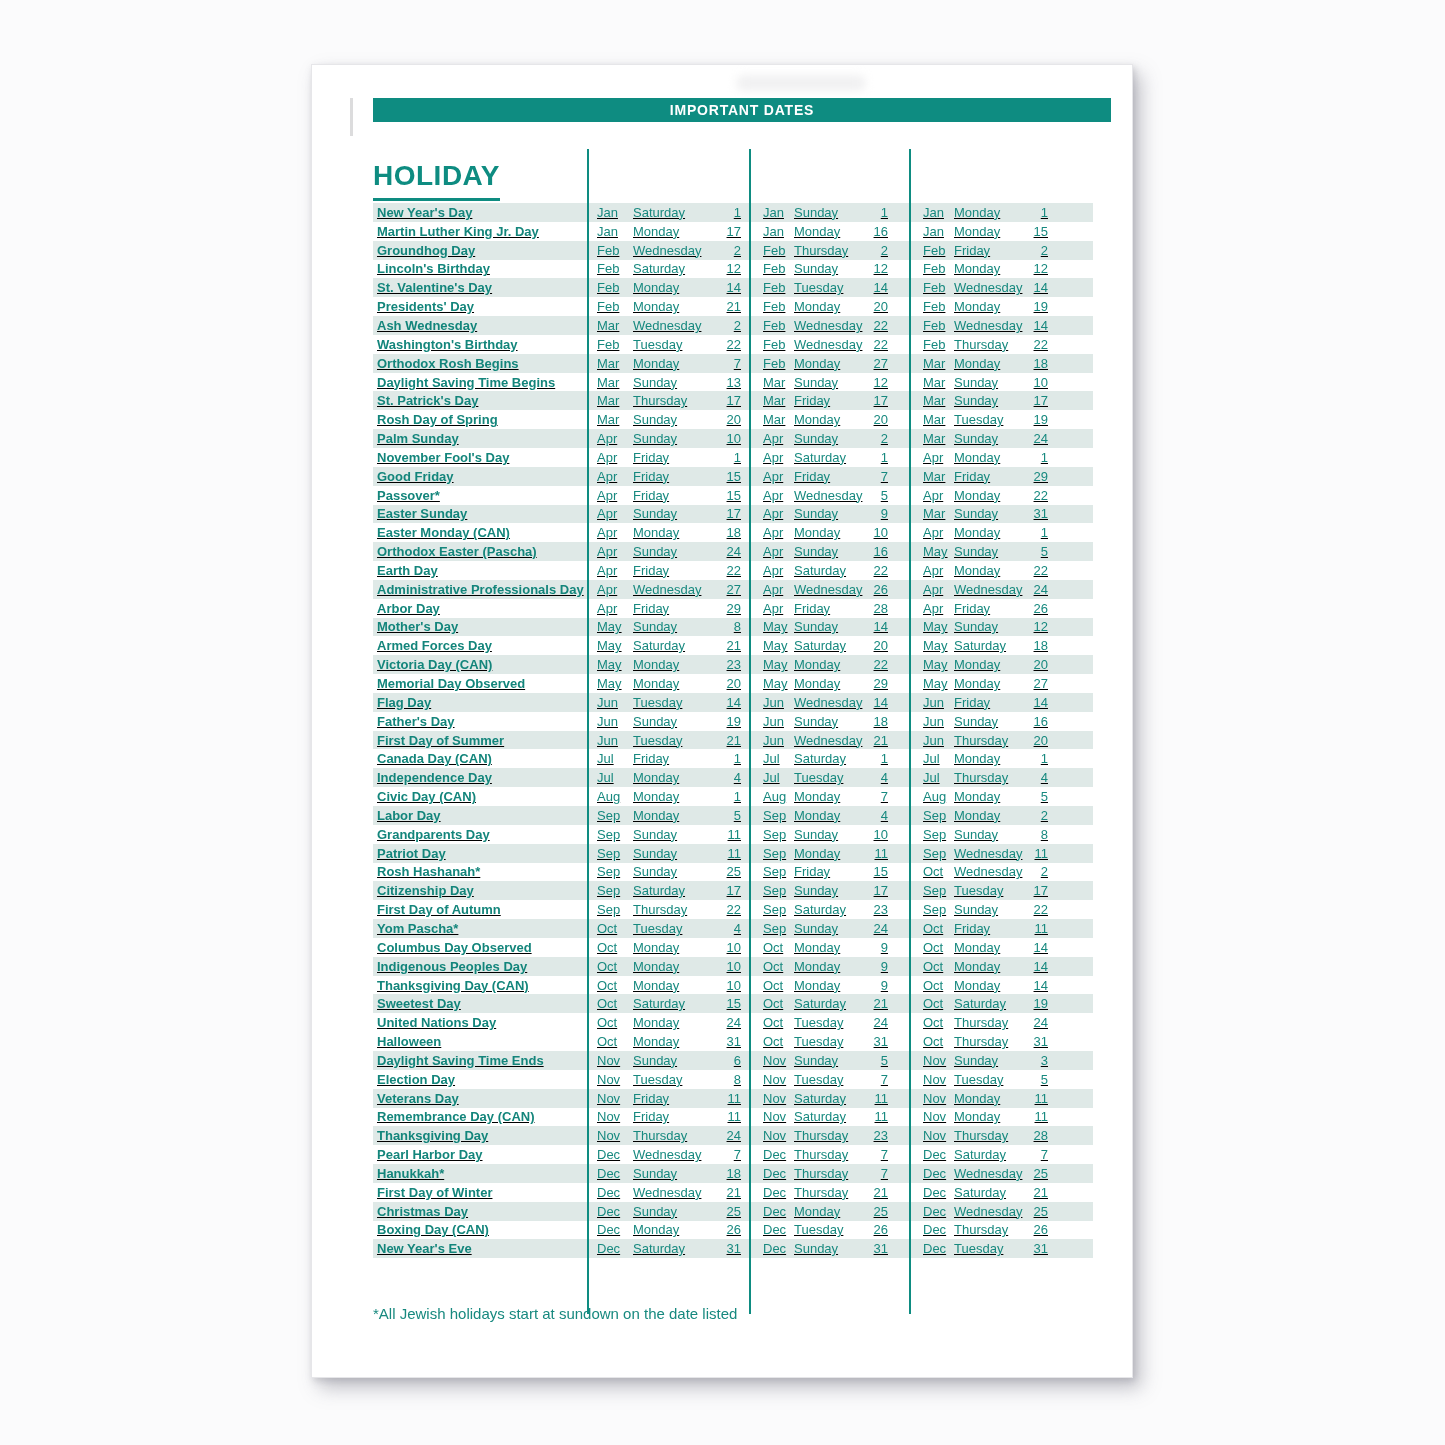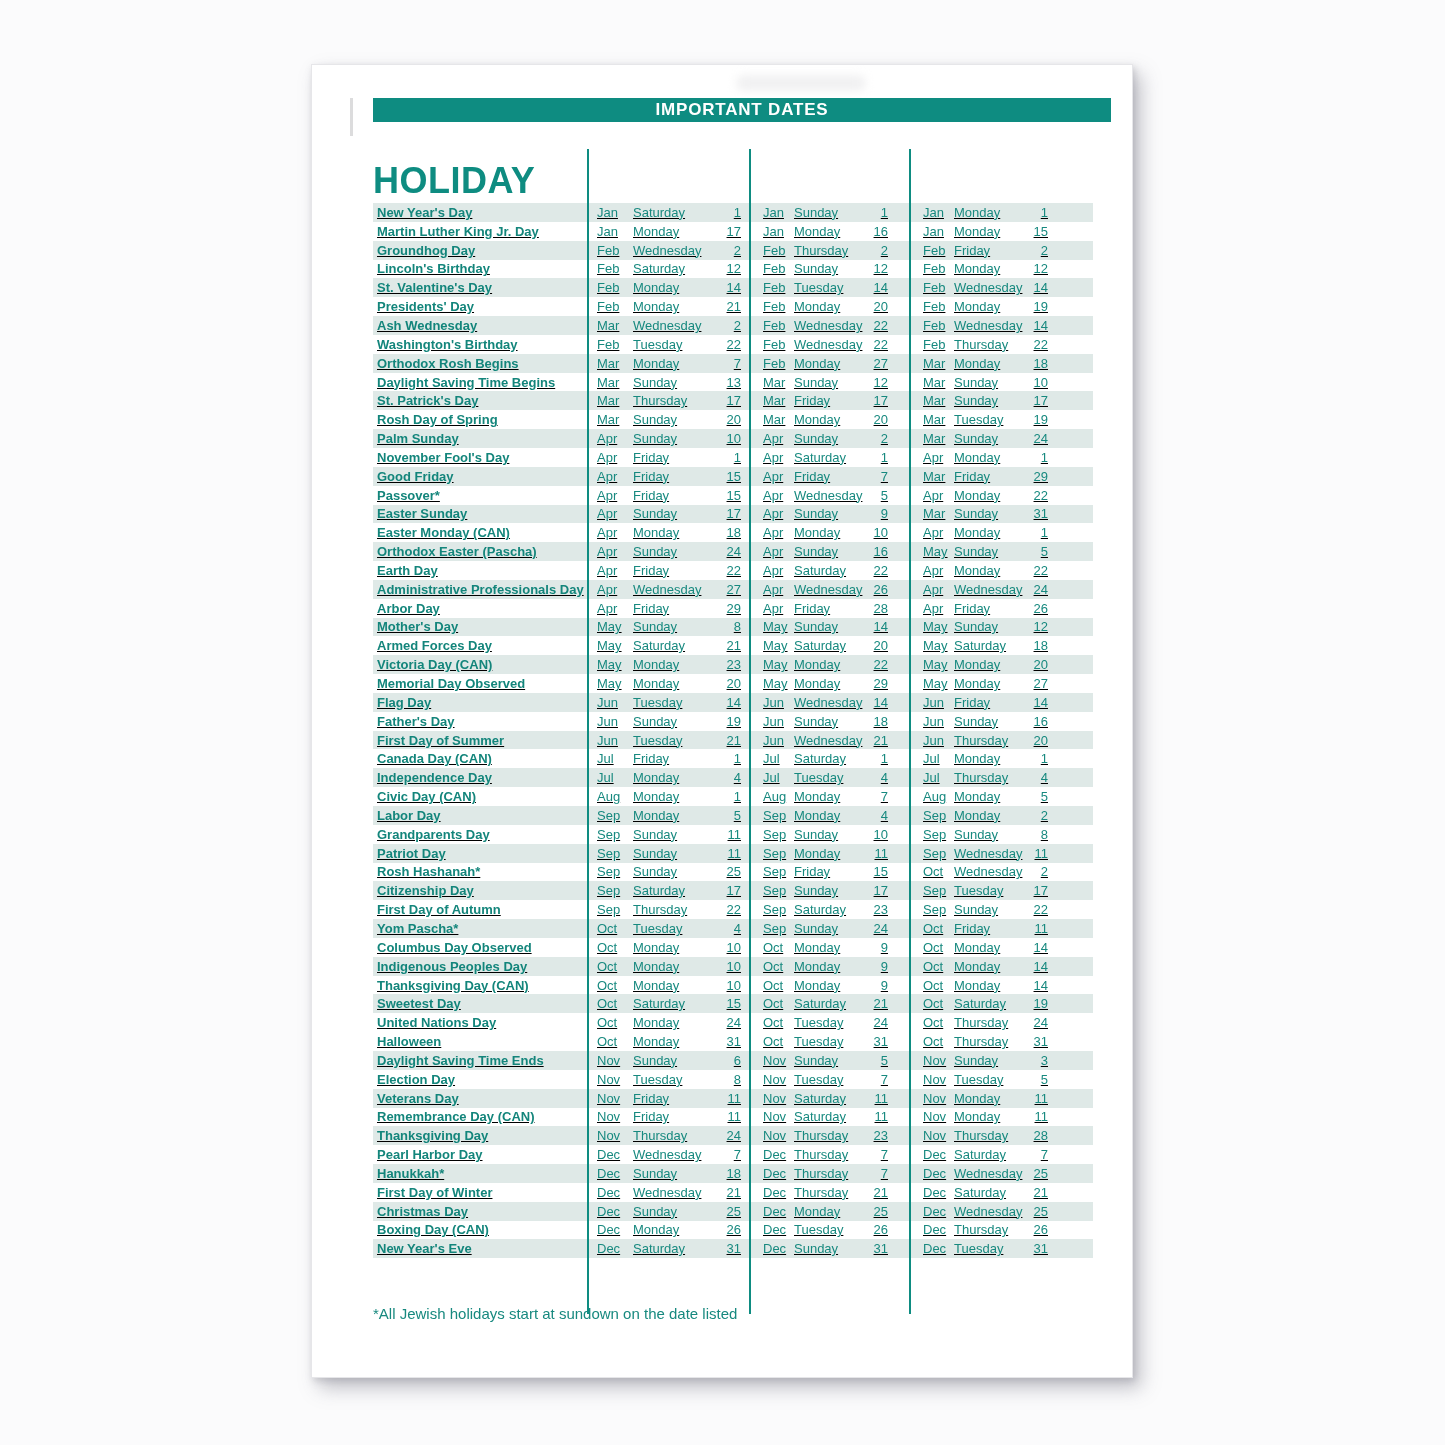--- a/index.html
+++ b/index.html
@@ -27,26 +27,26 @@
     position:absolute; left:424px; top:10px; width:130px; height:16px;
     background:#f1f1f2; filter:blur(4px); border-radius:8px;
   }
   .binding-tick{
     position:absolute; left:38px; top:33px; width:3px; height:38px;
     background:#dcdcdd;
   }
   .header-bar{
     position:absolute; left:61px; top:33px; width:738px; height:24px;
     background:var(--teal);
-    color:#ffffff; font-weight:bold; font-size:17px; letter-spacing:.8px;
+    color:#ffffff; font-weight:bold; font-size:14px; letter-spacing:.8px;
     display:flex; align-items:center; justify-content:center;
   }
   .section-title{
     position:absolute; left:61px; top:95px;
-    color:var(--teal); font-weight:bold; font-size:36px; letter-spacing:.5px;
+    color:var(--teal); font-weight:bold; font-size:28px; letter-spacing:.5px;
     border-bottom:3px solid var(--teal); padding-bottom:6px;
     display:inline-block;
   }
   .vline{
     position:absolute; top:84px; width:2px; height:1165px;
     background:var(--teal); z-index:3;
   }
   .vline.l1{left:275px;} .vline.l2{left:437px;} .vline.l3{left:597px;}
   .table{
     position:absolute; left:61px; top:138px; width:720px; z-index:2;text-decoration:underline;

